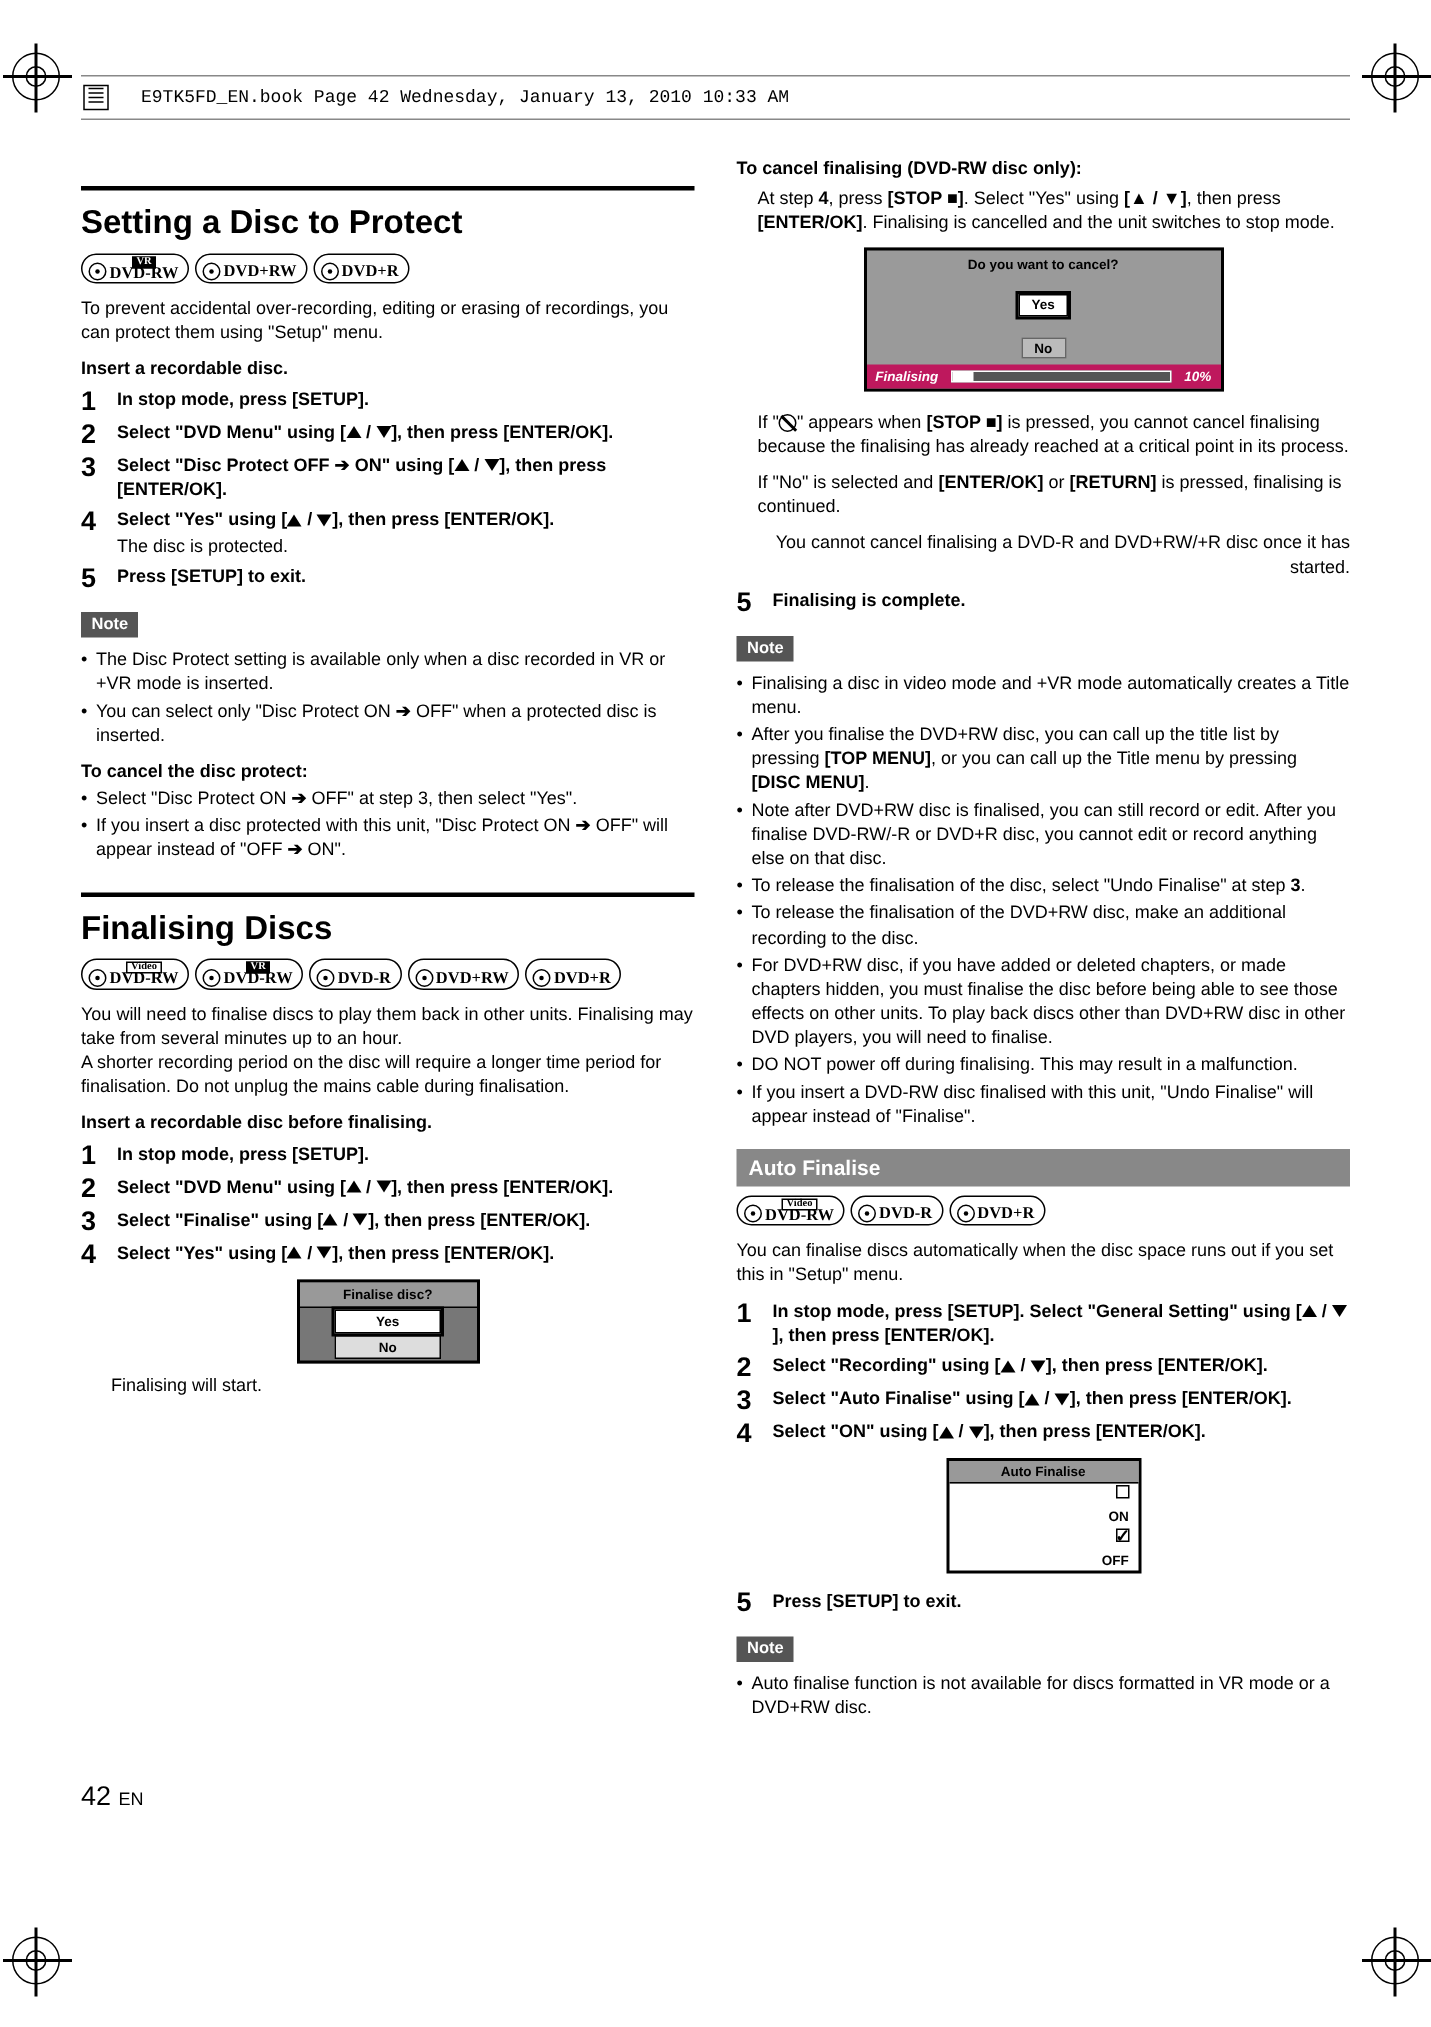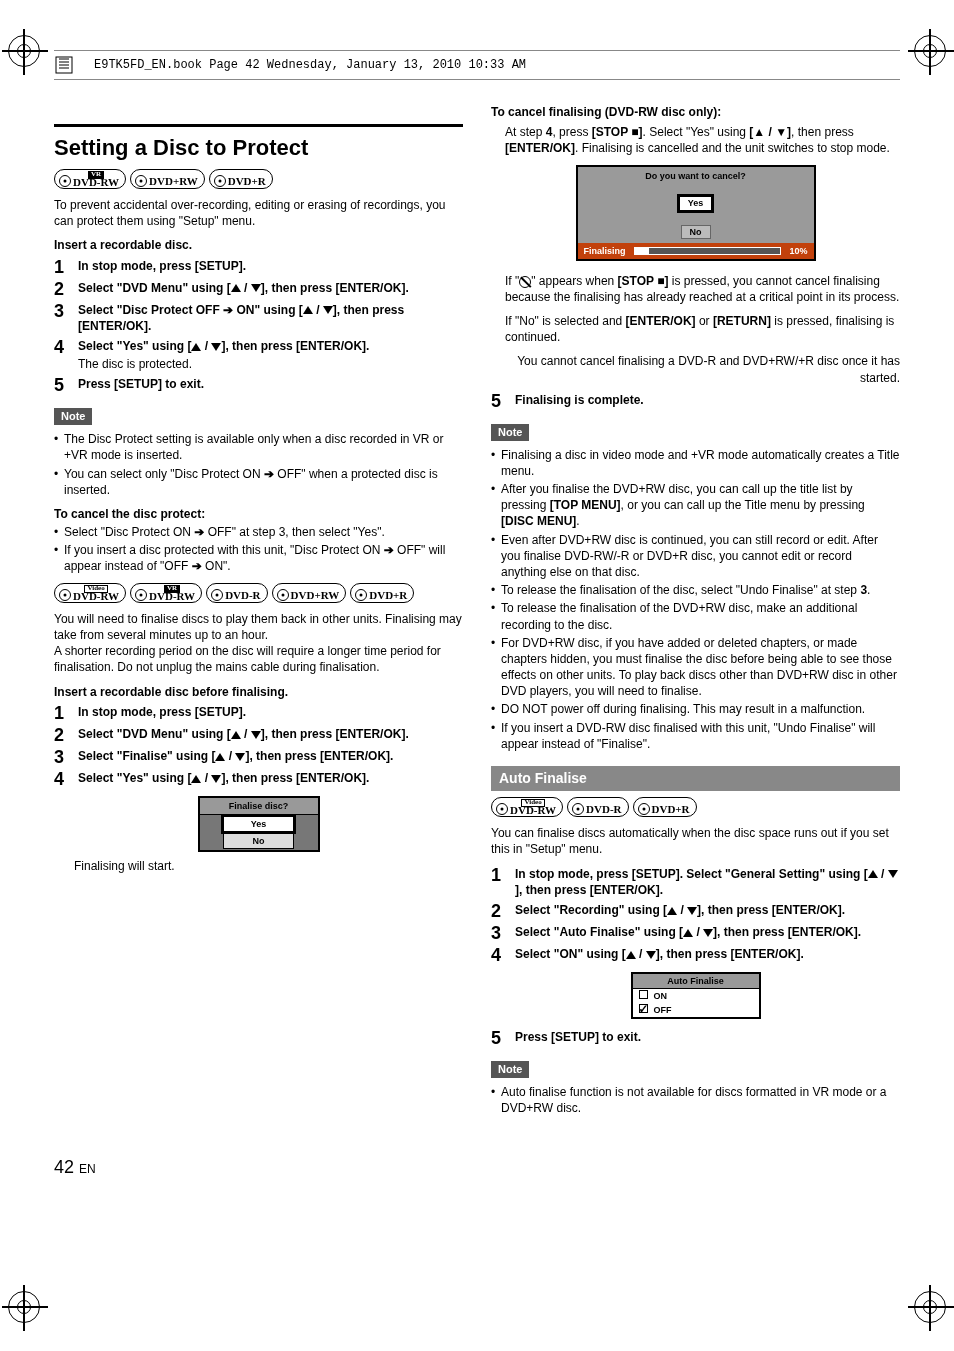--- a/index.html
+++ b/index.html
@@ -55,29 +55,29 @@
   .screen-box .sb-title { background:#999; color:#000; font-weight:bold; text-align:center; padding:2px 0; border-bottom:1px solid #000;}
   .screen-box .sb-row { text-align:center; font-weight:bold; color:#000; background:#ddd; padding:1px 0; width:60%; margin:1px auto; border:1px solid #000;}
   .screen-box .sb-row.sel { background:#fff; outline:2px solid #000;}
   .screen-small { width: 122px; font-size:9px;}
 
   .screen-gray { border:2px solid #000; background:#9a9a9a; width: 240px; margin: 8px auto 12px auto; font-size:9px; padding:0;}
   .screen-gray .sg-body { height:76px; display:flex; flex-direction:column; align-items:center; justify-content:center; gap:14px;}
   .screen-gray .sg-q { font-weight:bold; color:#000; }
   .screen-gray .sg-opt { background:#fff; border:1px solid #000; padding:0 8px; color:#000; font-weight:bold;}
   .screen-gray .sg-opt.sel { outline:2px solid #000; }
-  .screen-gray .sg-bar { display:flex; align-items:center; background:#c2410c; color:#fff; padding:2px 6px; font-weight:bold; justify-content:space-between;}
+  .screen-gray .sg-bar { display:flex; align-items:center; background:#be185d; color:#fff; padding:2px 6px; font-weight:bold; justify-content:space-between;font-style:italic;}
   .screen-gray .sg-bar .pbar { flex:1; height:8px; background:#555; margin:0 8px; border:1px solid #fff; position:relative;}
   .screen-gray .sg-bar .pbar::after{ content:''; position:absolute; left:0; top:0; bottom:0; width:10%; background:#fff;}
 
   .sub-h { background:#888; color:#fff; font-weight:bold; font-size:14px; padding:3px 8px; margin: 14px 0 6px 0;}
 
   .auto-fin-box { border:2px solid #000; width: 130px; margin: 6px auto 10px auto; font-size:9px;}
   .auto-fin-box .af-title { background:#999; color:#000; font-weight:bold; text-align:center; border-bottom:1px solid #000; padding:1px 0;}
-  .auto-fin-box .af-row { display:flex; align-items:flex-start; gap:6px; padding:1px 6px; font-weight:bold;}
+  .auto-fin-box .af-row { display:flex; align-items:flex-end; gap:6px; padding:1px 6px; font-weight:bold;flex-direction:column;}
   .auto-fin-box .chk { width:9px; height:9px; border:1px solid #000; display:inline-block; position:relative;}
   .auto-fin-box .chk.checked::after{ content:'✓'; position:absolute; left:-1px; top:-4px; font-size:12px;}
   .tri-up { border-left:5px solid transparent; border-right:5px solid transparent; border-bottom:8px solid #000; display:inline-block; vertical-align:middle;}
   .tri-down { border-left:5px solid transparent; border-right:5px solid transparent; border-top:8px solid #000; display:inline-block; vertical-align:middle;}
   .r-arrow { display:inline-block; font-weight:bold; }
   .prohibit { display:inline-block; width:12px; height:12px; border:1.5px solid #000; border-radius:50%; position:relative; vertical-align:middle;}
   .prohibit::after { content:''; width:14px; height:1.5px; background:#000; position:absolute; left:-1px; top:50%; transform:translateY(-50%) rotate(45deg);}
 
   .page-num { font-size: 18px; margin-top: 30px; }
   .page-num .en { font-size: 12px; }
@@ -146,20 +146,21 @@
       <ul class="bullets" id="note1">
           <li>The Disc Protect setting is available only when a disc recorded in VR or +VR mode is inserted.</li>
           <li>You can select only "Disc Protect ON <span class="r-arrow">➔</span> OFF" when a protected disc is inserted.</li>
         </ul>
       <p class="bold">To cancel the disc protect:</p>
       <ul class="bullets" id="cancelprot">
           <li>Select "Disc Protect ON <span class="r-arrow">➔</span> OFF" at step 3, then select "Yes".</li>
           <li>If you insert a disc protected with this unit, "Disc Protect ON <span class="r-arrow">➔</span> OFF" will appear instead of "OFF <span class="r-arrow">➔</span> ON".</li>
         </ul>
 
+      <h2 class="sect-title">Finalising Discs</h2>
       <div class="disc-badges">
         <span class="badge">
             <span class="disc"></span>
             <span class="badge-group">
               <span class="badge-sup light">Video</span>
               <span>DVD-RW</span>
             </span>
           </span>
         <span class="badge">
             <span class="disc"></span>
@@ -242,21 +243,21 @@
         <li>
             <span class="step-num">5</span>
             <span class="step-body"><span class="main">Finalising is complete.</span></span>
           </li>
       </ul>
 
       <span class="note-label">Note</span>
       <ul class="bullets" id="note2">
           <li>Finalising a disc in video mode and +VR mode automatically creates a Title menu.</li>
           <li>After you finalise the DVD+RW disc, you can call up the title list by pressing <b>[TOP MENU]</b>, or you can call up the Title menu by pressing <b>[DISC MENU]</b>.</li>
-          <li>Even after DVD+RW disc is continued, you can still record or edit. After you finalise DVD-RW/-R or DVD+R disc, you cannot edit or record anything else on that disc.</li>
+          <li>Note after DVD+RW disc is finalised, you can still record or edit. After you finalise DVD-RW/-R or DVD+R disc, you cannot edit or record anything else on that disc.</li>
           <li>To release the finalisation of the disc, select "Undo Finalise" at step <b>3</b>.</li>
           <li>To release the finalisation of the DVD+RW disc, make an additional recording to the disc.</li>
           <li>For DVD+RW disc, if you have added or deleted chapters, or made chapters hidden, you must finalise the disc before being able to see those effects on other units. To play back discs other than DVD+RW disc in other DVD players, you will need to finalise.</li>
           <li>DO NOT power off during finalising. This may result in a malfunction.</li>
           <li>If you insert a DVD-RW disc finalised with this unit, "Undo Finalise" will appear instead of "Finalise".</li>
         </ul>
 
       <div class="sub-h">Auto Finalise</div>
       <div class="disc-badges">
         <span class="badge">

